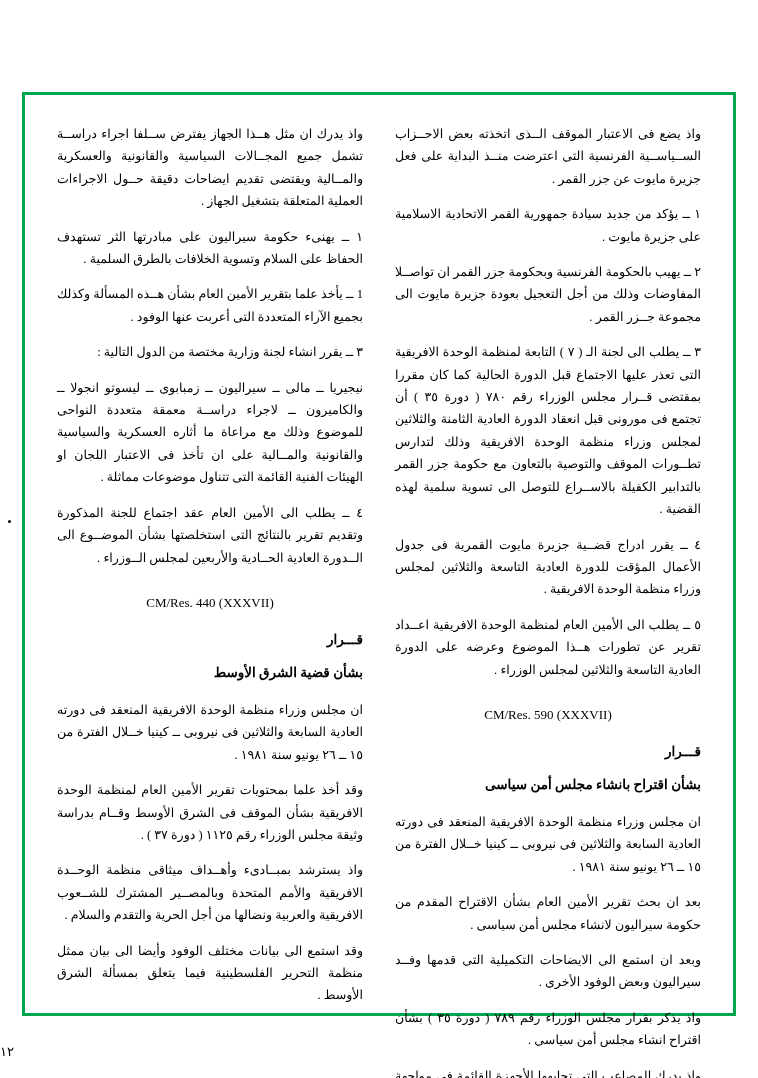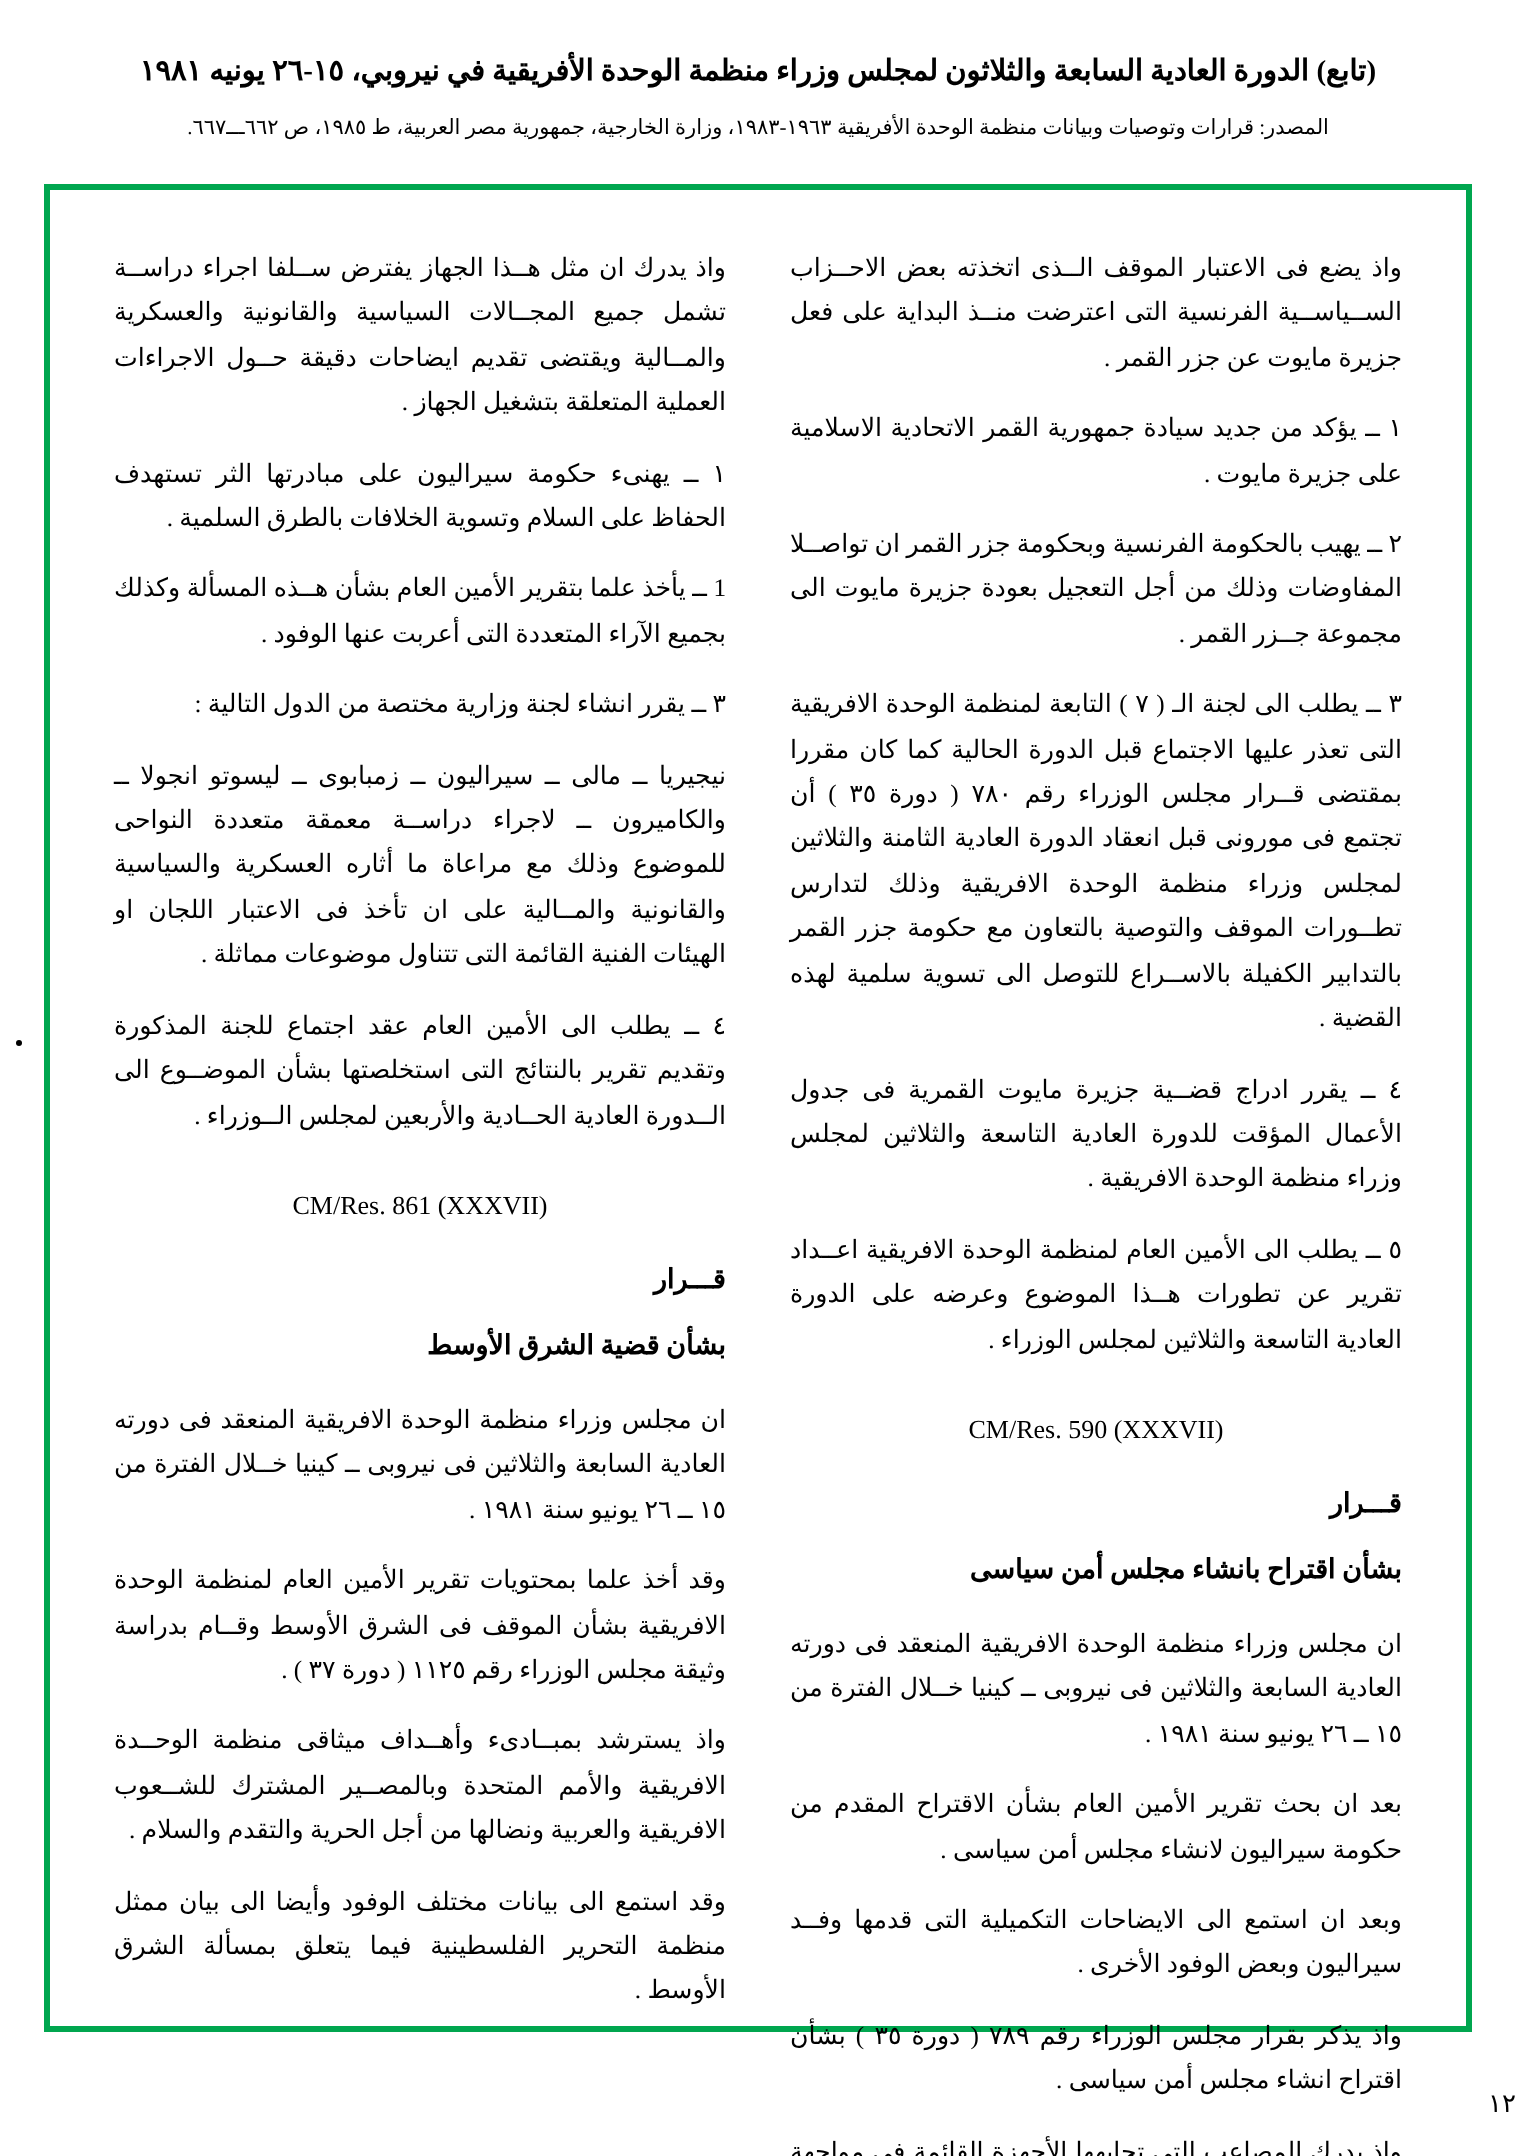--- a/index.html
+++ b/index.html
@@ -108,33 +108,29 @@
     height: 3px;
     background: #000;
     border-radius: 50%;
   }
 
   .page-number {
     position: absolute;
     bottom: 18px;
     left: 0;
     right: 0;
-    text-align: right;
+    text-align: left;
     font-size: 13px;
   }
 </style>
 </head>
 <body>
 
 <div class="page">
 
-  <div class="header">
-    <div class="header-title">(تابع) الدورة العادية السابعة والثلاثون لمجلس وزراء منظمة الوحدة الأفريقية في نيروبي، ١٥-٢٦ يونيه ١٩٨١</div>
-    <div class="header-source">المصدر: قرارات وتوصيات وبيانات منظمة الوحدة الأفريقية ١٩٦٣-١٩٨٣، وزارة الخارجية، جمهورية مصر العربية، ط ١٩٨٥، ص ٦٦٢ـــ٦٦٧.</div>
-  </div>
 
   <div class="side-dot"></div>
 
   <div class="frame">
     <div class="columns">
 
       <div class="col col-right">
         <p class="para">واذ يضع فى الاعتبار الموقف الــذى اتخذته بعض الاحــزاب الســياســية الفرنسية التى اعترضت منــذ البداية على فعل جزيرة مايوت عن جزر القمر .</p>
         <p class="para">١ ــ يؤكد من جديد سيادة جمهورية القمر الاتحادية الاسلامية على جزيرة مايوت .</p>
         <p class="para">٢ ــ يهيب بالحكومة الفرنسية وبحكومة جزر القمر ان تواصــلا المفاوضات وذلك من أجل التعجيل بعودة جزيرة مايوت الى مجموعة جــزر القمر .</p>
@@ -155,21 +151,21 @@
       </div>
 
       <div class="col col-left">
         <p class="para">واذ يدرك ان مثل هــذا الجهاز يفترض ســلفا اجراء دراســة تشمل جميع المجــالات السياسية والقانونية والعسكرية والمــالية ويقتضى تقديم ايضاحات دقيقة حــول الاجراءات العملية المتعلقة بتشغيل الجهاز .</p>
         <p class="para">١ ــ يهنىء حكومة سيراليون على مبادرتها الثر تستهدف الحفاظ على السلام وتسوية الخلافات بالطرق السلمية .</p>
         <p class="para">1 ــ يأخذ علما بتقرير الأمين العام بشأن هــذه المسألة وكذلك بجميع الآراء المتعددة التى أعربت عنها الوفود .</p>
         <p class="para">٣ ــ يقرر انشاء لجنة وزارية مختصة من الدول التالية :</p>
         <p class="para">نيجيريا ــ مالى ــ سيراليون ــ زمبابوى ــ ليسوتو انجولا ــ والكاميرون ــ لاجراء دراســة معمقة متعددة النواحى للموضوع وذلك مع مراعاة ما أثاره العسكرية والسياسية والقانونية والمــالية على ان تأخذ فى الاعتبار اللجان او الهيئات الفنية القائمة التى تتناول موضوعات مماثلة .</p>
         <p class="para">٤ ــ يطلب الى الأمين العام عقد اجتماع للجنة المذكورة وتقديم تقرير بالنتائج التى استخلصتها بشأن الموضــوع الى الــدورة العادية الحــادية والأربعين لمجلس الــوزراء .</p>
 
-        <div class="res-head">CM/Res. 861 (XXXVII)</div>
+        <div class="res-head">CM/Res. 440 (XXXVII)</div>
         <div class="res-title">قـــرار</div>
         <div class="res-subtitle">بشأن قضية الشرق الأوسط</div>
 
         <p class="para">ان مجلس وزراء منظمة الوحدة الافريقية المنعقد فى دورته العادية السابعة والثلاثين فى نيروبى ــ كينيا خــلال الفترة من ١٥ ــ ٢٦ يونيو سنة ١٩٨١ .</p>
         <p class="para">وقد أخذ علما بمحتويات تقرير الأمين العام لمنظمة الوحدة الافريقية بشأن الموقف فى الشرق الأوسط وقــام بدراسة وثيقة مجلس الوزراء رقم ١١٢٥ ( دورة ٣٧ ) .</p>
         <p class="para">واذ يسترشد بمبــادىء وأهــداف ميثاقى منظمة الوحــدة الافريقية والأمم المتحدة وبالمصــير المشترك للشــعوب الافريقية والعربية ونضالها من أجل الحرية والتقدم والسلام .</p>
         <p class="para">وقد استمع الى بيانات مختلف الوفود وأيضا الى بيان ممثل منظمة التحرير الفلسطينية فيما يتعلق بمسألة الشرق الأوسط .</p>
       </div>
 
     </div>

